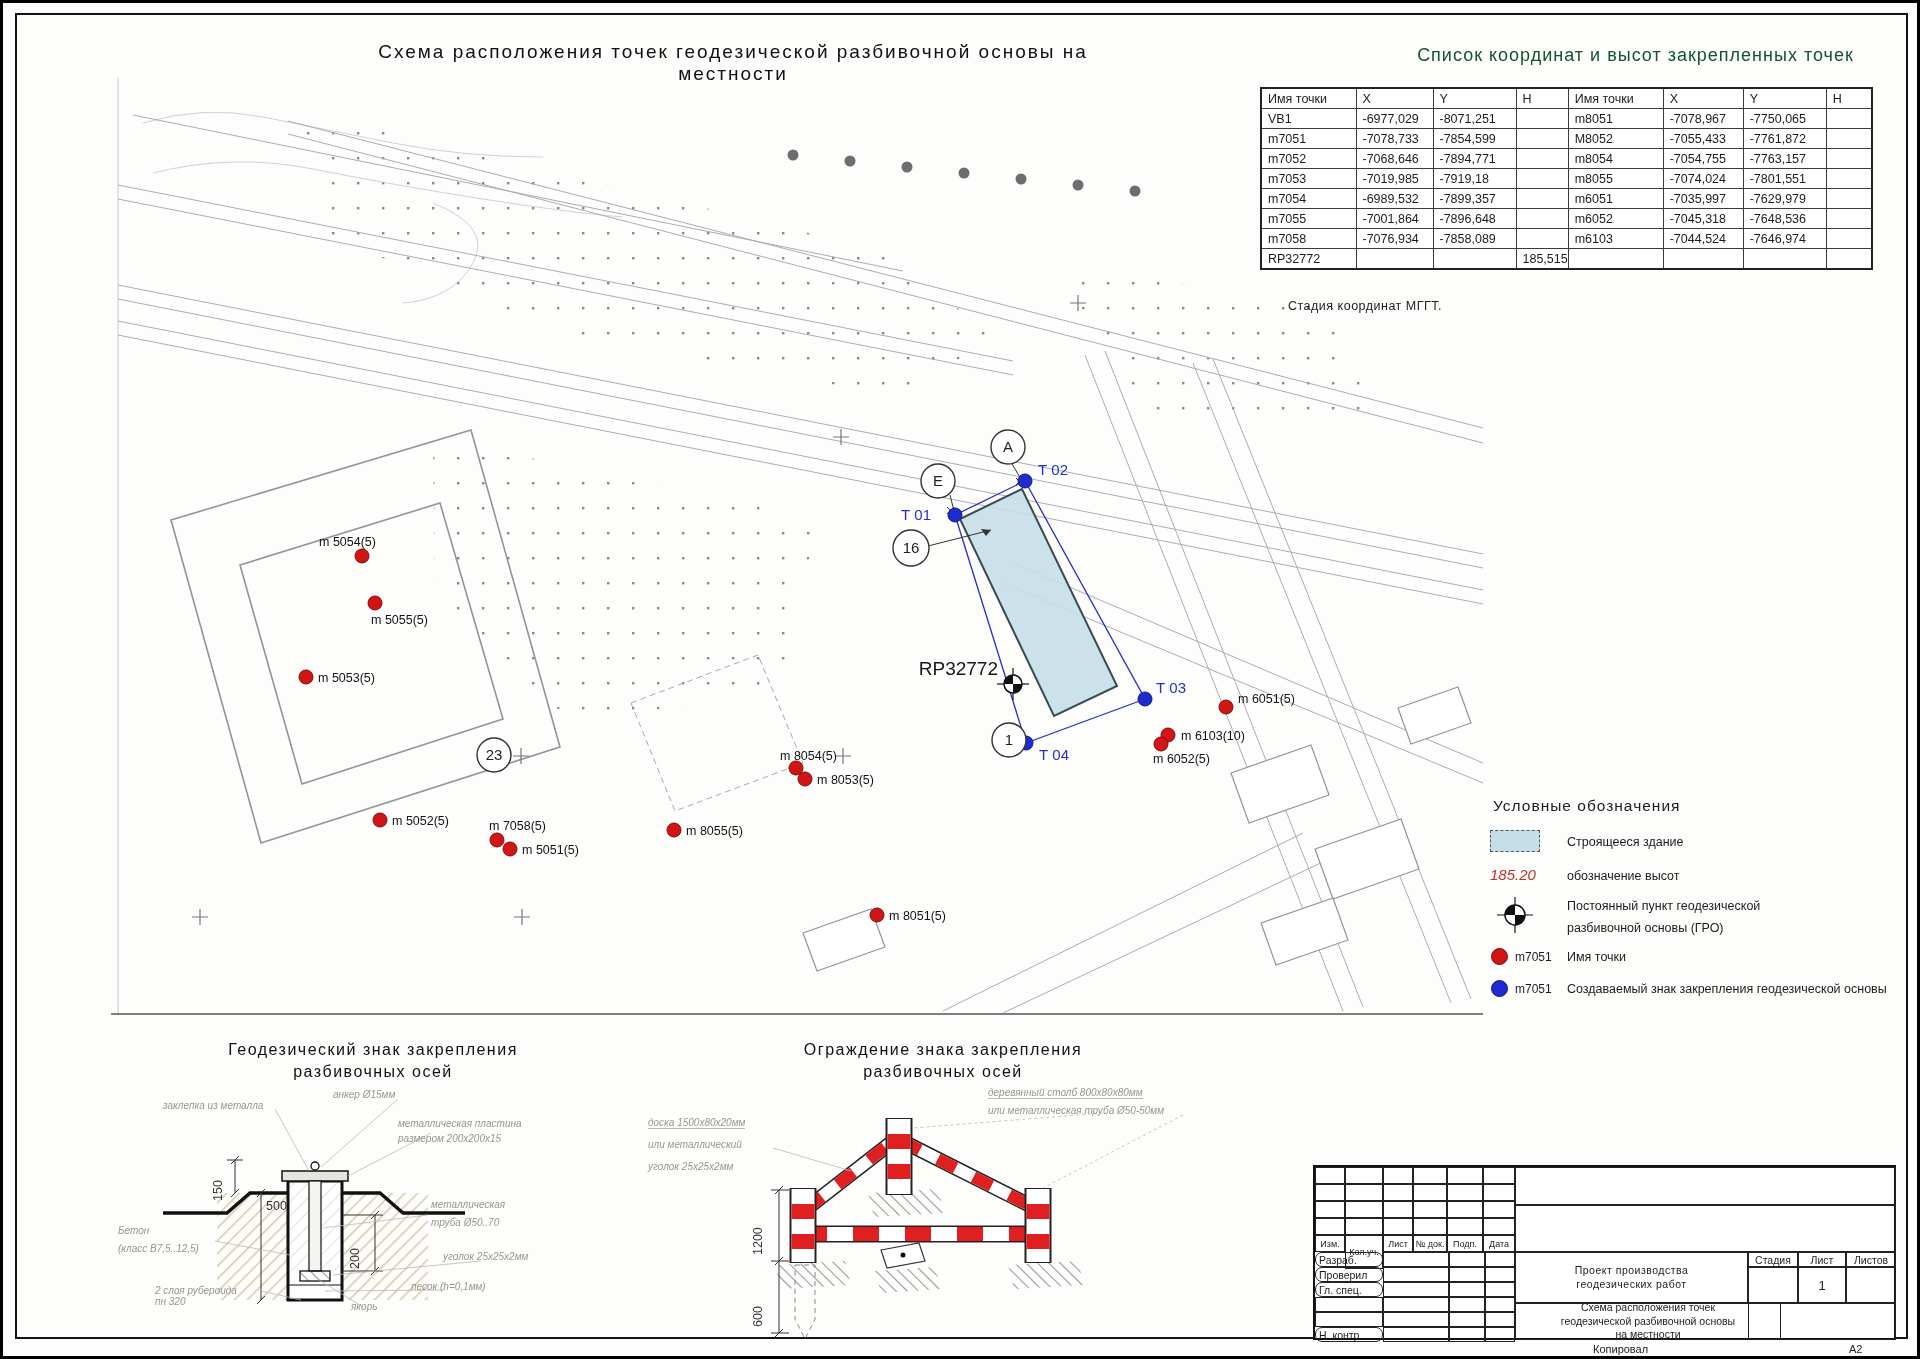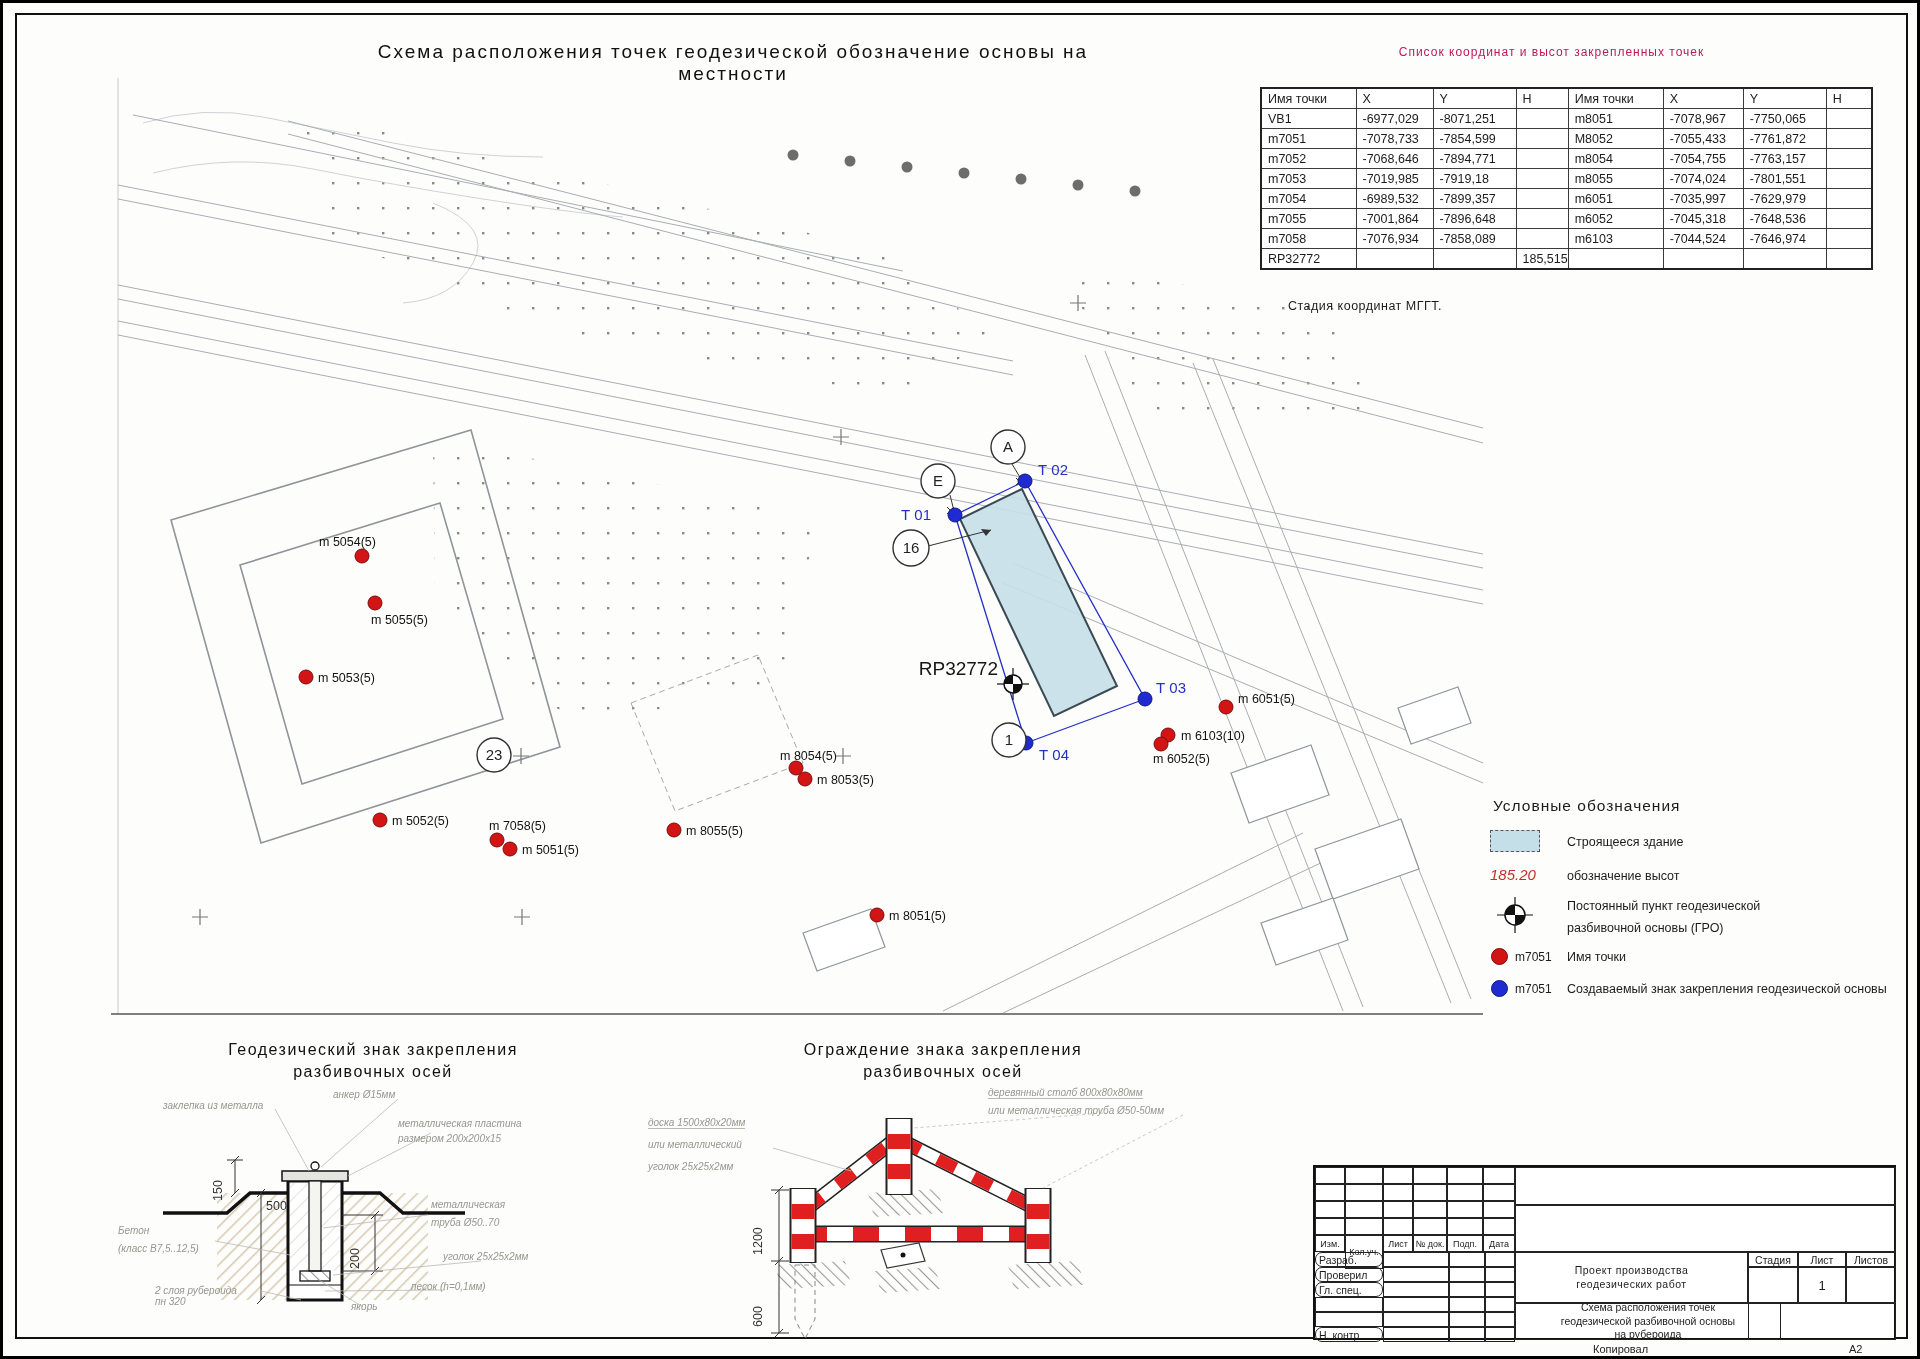--- a/index.html
+++ b/index.html
@@ -4,21 +4,21 @@
 <style>
   html,body{margin:0;padding:0;background:#e8e8e8;}
   .sheet{position:relative;width:1920px;height:1359px;background:#fdfdfc;border:3px solid #000;
          box-sizing:border-box;overflow:hidden;
          font-family:"Liberation Sans","DejaVu Sans",sans-serif;color:#1c1c1c;}
   .frame{position:absolute;left:12px;top:10px;width:1893px;height:1326px;border:2.5px solid #111;box-sizing:border-box;}
   .abs{position:absolute;}
   .ctr{text-align:center;}
   
   .main-title{left:330px;top:38px;width:800px;font-size:19px;letter-spacing:2px;color:#111;}
-  .coords-title{left:1276px;top:42px;width:545px;font-size:12px;letter-spacing:1px;color:#be185d;}
+  .coords-title{left:1360px;top:42px;width:545px;font-size:18px;letter-spacing:1px;color:#14532d;}
   .coord-note{left:1285px;top:296px;font-size:12.5px;letter-spacing:.5px;}
   
   table.coords{position:absolute;left:1257px;top:84px;border-collapse:collapse;z-index:3;
                font-size:12.5px;background:#fff;}
   table.coords th,table.coords td{border:1px solid #3a3a3a;height:19px;padding:0 0 0 6px;
                text-align:left;font-weight:normal;white-space:nowrap;}
   table.coords{border:2px solid #222;}
   table.coords tr:nth-child(2) td{border-top:none;}
   
   .legend-title{left:1490px;top:794px;font-size:15.5px;letter-spacing:1px;}
@@ -295,21 +295,21 @@
       </g>
 
       <g stroke="#b9b9b2" stroke-width="0.8" fill="none">
         <path d="M770,1145 L848,1168"></path>
         <path d="M1100,1110 L910,1125" stroke-dasharray="3 3"></path>
         <path d="M1180,1112 L1040,1185" stroke-dasharray="3 3"></path>
       </g>
     </g>
   </svg>
 
-  <div class="abs ctr main-title txtlayer">Схема расположения точек геодезической обозначение основы на местности</div>
+  <div class="abs ctr main-title txtlayer">Схема расположения точек геодезической разбивочной основы на местности</div>
   <div class="abs ctr coords-title txtlayer">Список координат и высот закрепленных точек</div>
 
   <table class="coords">
     <colgroup>
       <col style="width:95px">
         <col style="width:77px">
         <col style="width:83px">
         <col style="width:48px">
       <col style="width:95px">
         <col style="width:80px">
@@ -469,21 +469,21 @@
     <div id="tb-roles"></div>
     <div class="cell" style="left:200px;top:0;width:381px;height:38px;"></div>
     <div class="cell" style="left:200px;top:38px;width:381px;height:47px;"></div>
     <div class="cell ctr proj" style="left:200px;top:85px;width:233px;height:51px;flex-direction:column;">
       <div>Проект производства</div>
       <div>геодезических работ</div>
     </div>
     <div class="cell ctr docn" style="left:200px;top:136px;width:266px;height:37px;flex-direction:column;">
       <div>Схема расположения точек</div>
       <div>геодезической разбивочной основы</div>
-      <div>на рубероида</div>
+      <div>на местности</div>
     </div>
     <div class="cell" style="left:433px;top:85px;width:50px;height:15px;">Стадия</div>
     <div class="cell" style="left:483px;top:85px;width:48px;height:15px;">Лист</div>
     <div class="cell" style="left:531px;top:85px;width:50px;height:15px;">Листов</div>
     <div class="cell" style="left:433px;top:100px;width:50px;height:36px;"></div>
     <div class="cell" style="left:483px;top:100px;width:48px;height:36px;font-size:13px;">1</div>
     <div class="cell" style="left:531px;top:100px;width:50px;height:36px;"></div>
     <div class="cell" style="left:433px;top:136px;width:148px;height:37px;"></div>
   <div class="cell" style="left: 0px; top: 0px; width: 30px; height: 17px; font-size: 9px;"></div>
       <div class="cell" style="left: 30px; top: 0px; width: 38px; height: 17px; font-size: 9px;"></div>

